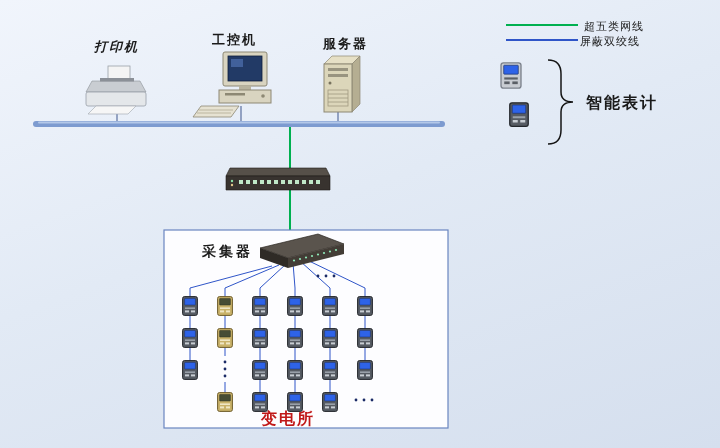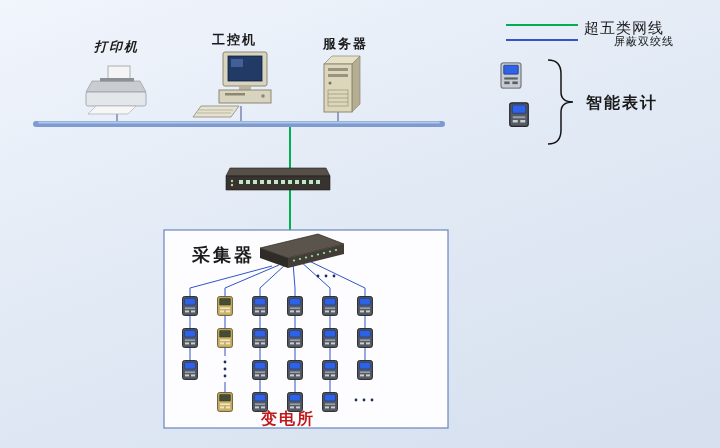--- a/index.html
+++ b/index.html
@@ -12,24 +12,24 @@
     background:linear-gradient(160deg,#f1f5fc 0%,#e2eaf5 45%,#d5dfee 100%);
   }
   .stage svg{position:absolute;left:0;top:0;}
   .lbl{
     position:absolute;color:#1b1b1b;white-space:nowrap;
     font-size:13px;letter-spacing:2px;font-weight:600;
   }
   .lbl-printer{left:94px;top:38px;font-style:italic;}
   .lbl-ipc{left:212px;top:31px;}
   .lbl-server{left:323px;top:35px;}
-  .lbl-legend0{left:584px;top:19px;font-size:15px;font-weight:400;letter-spacing:1px;}
-  .lbl-legend1{left:614px;top:34px;font-size:11px;font-weight:400;letter-spacing:1px;}
+  .lbl-legend0{left:584px;top:19px;font-size:11px;font-weight:400;letter-spacing:1px;}
+  .lbl-legend1{left:580px;top:34px;font-size:11px;font-weight:400;letter-spacing:1px;}
   .lbl-smart{left:586px;top:93px;font-size:16px;font-weight:bold;letter-spacing:2px;text-align:center;}
-  .lbl-collector{left:192px;top:243px;font-size:18px;font-weight:bold;letter-spacing:3px;}
+  .lbl-collector{left:202px;top:243px;font-size:14px;font-weight:bold;letter-spacing:3px;}
   .lbl-substation{left:248px;top:409px;width:80px;text-align:center;font-size:16px;font-weight:bold;color:#c01818;letter-spacing:2px;}
 </style>
 </head>
 <body>
 
 <div class="stage">
 
   <svg width="720" height="448" viewBox="0 0 720 448">
     <defs>
       <symbol id="meter" viewBox="0 0 16 20">

